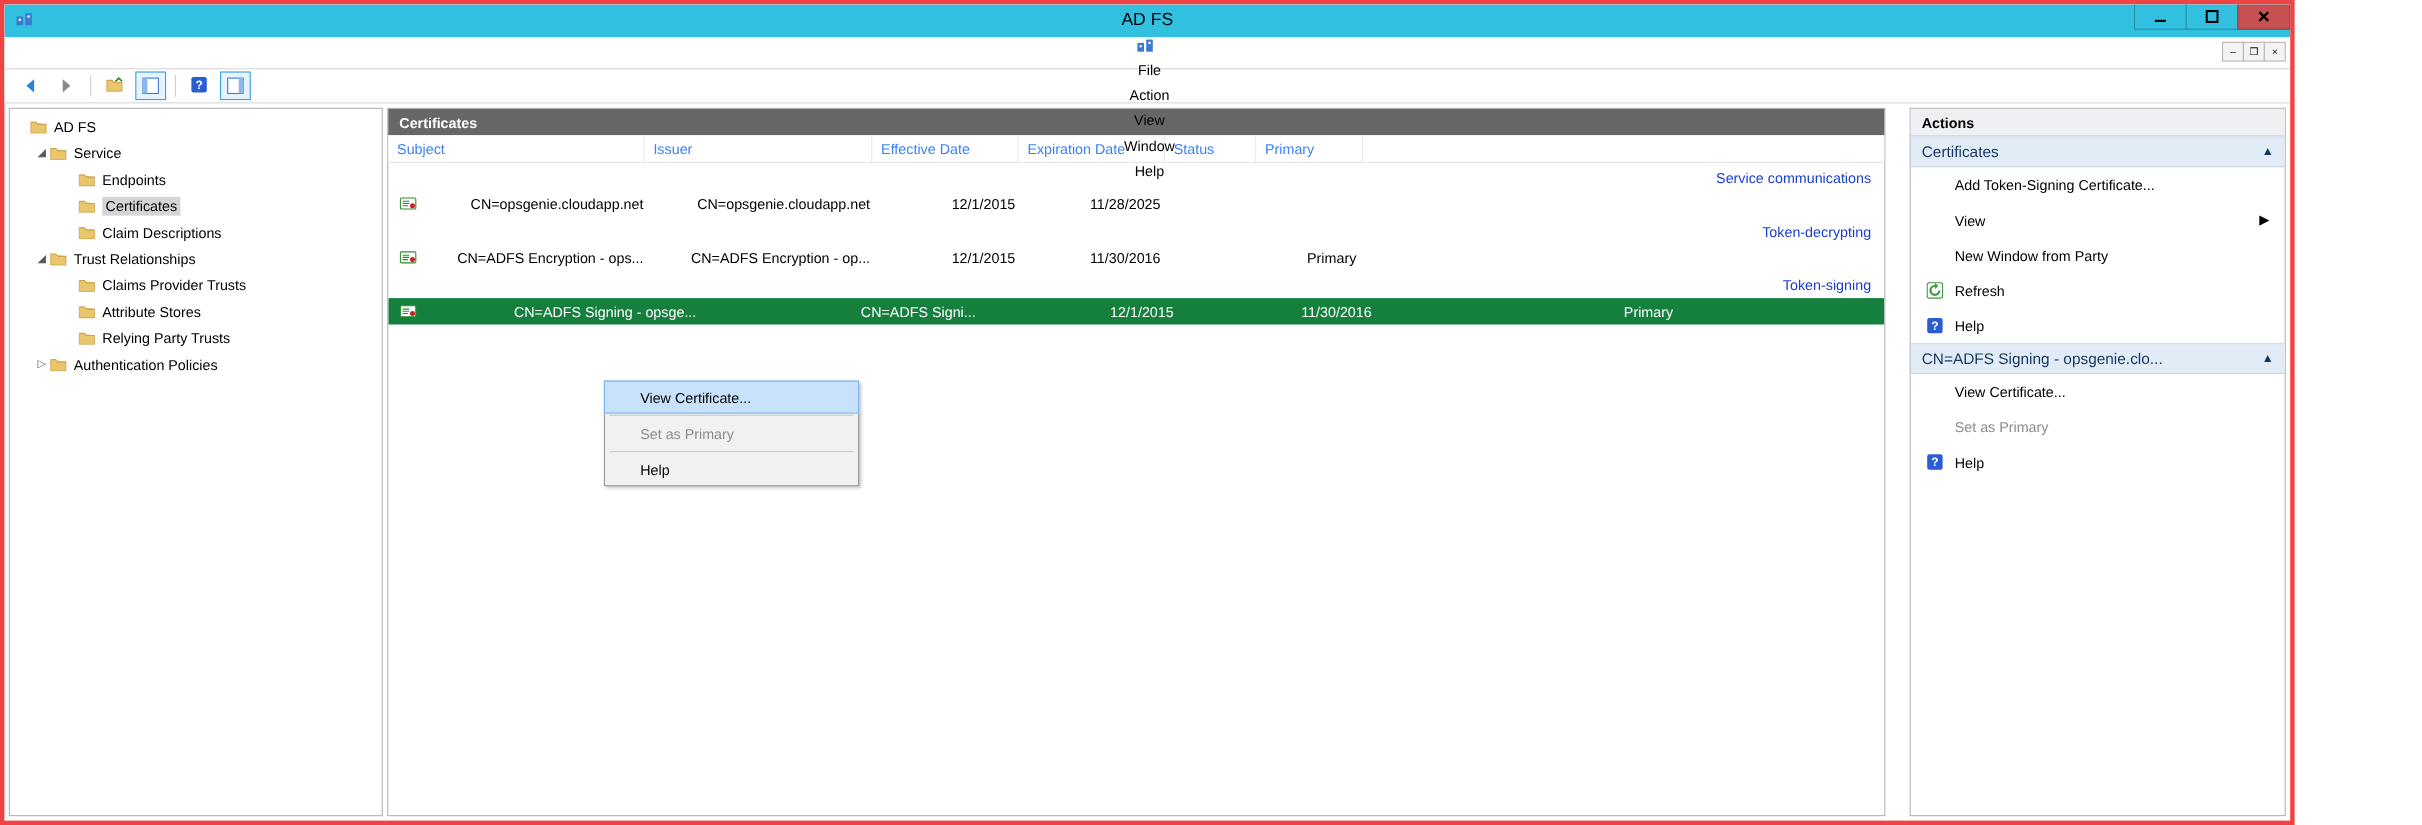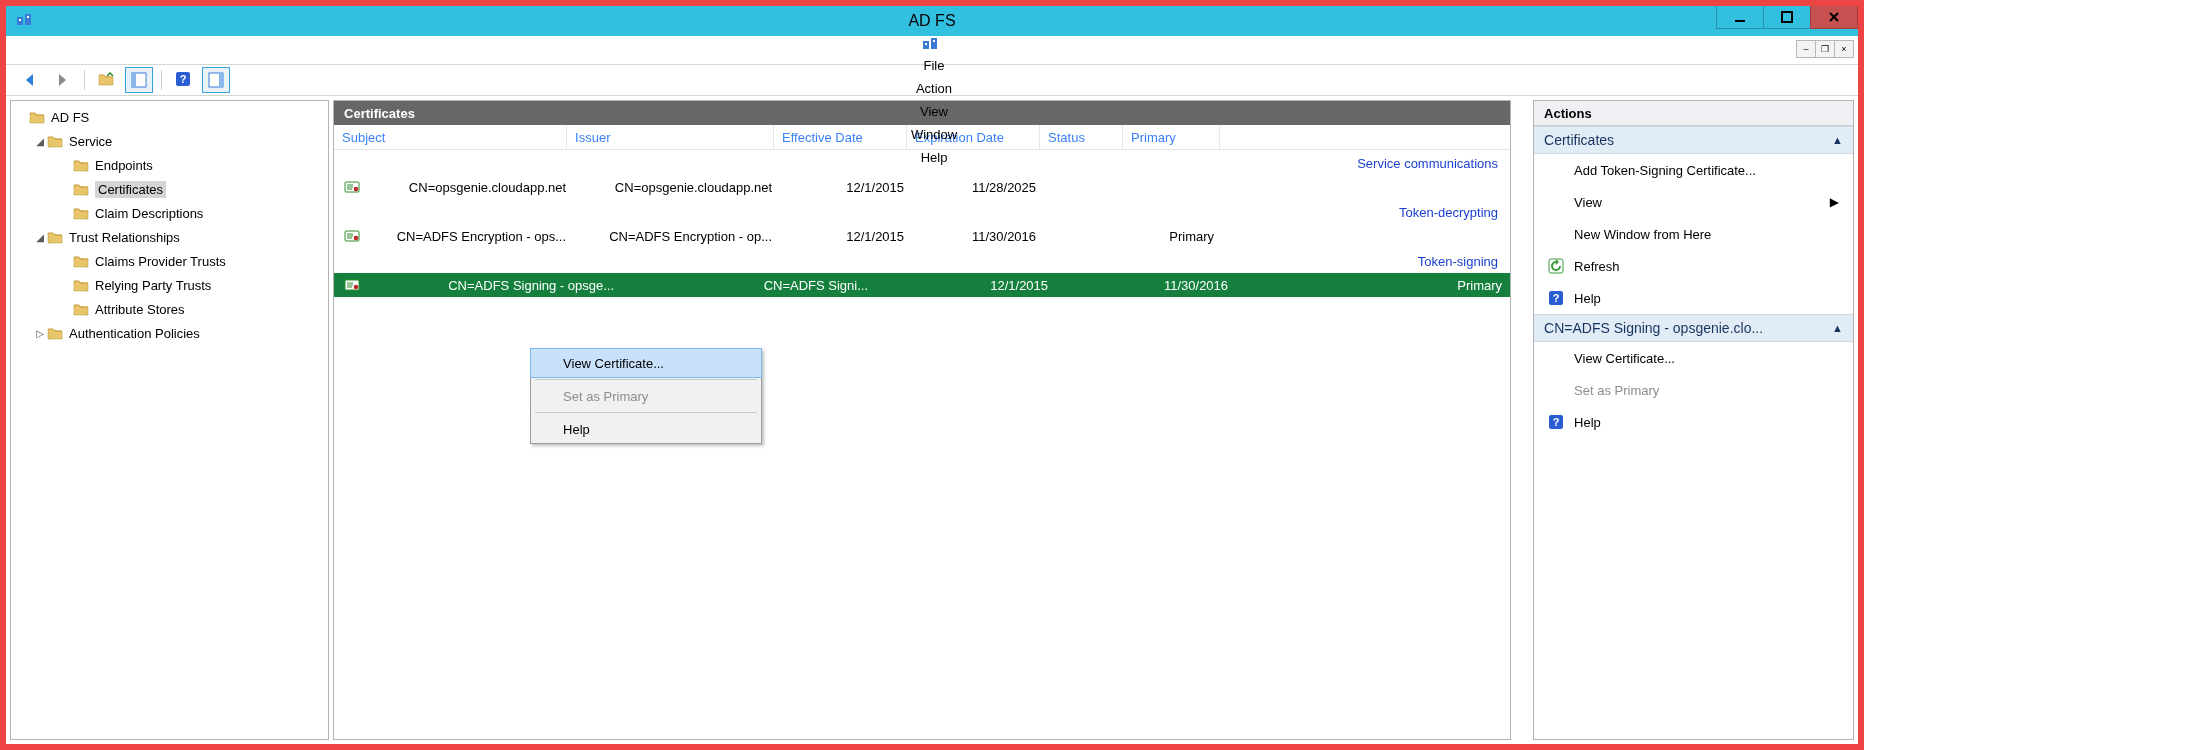--- a/index.html
+++ b/index.html
@@ -1,16 +1,16 @@
 <!DOCTYPE html>
 <html><head>
 <meta charset="utf-8">
 <style>
   html,body{margin:0;padding:0;font-family:"Segoe UI",Tahoma,sans-serif;font-size:13px;color:#000;background:#fff;}
-  .window{width:1864px;height:750px;border:6px solid #ef4444;box-sizing:border-box;display:flex;flex-direction:column;overflow:hidden;}
+  .window{width:2086px;height:750px;border:4px solid #ef4444;box-sizing:border-box;display:flex;flex-direction:column;overflow:hidden;}
   
   .titlebar{height:30px;background:#32c0e0;display:flex;align-items:center;position:relative;}
   .titlebar .app-icon{width:18px;height:18px;margin-left:10px;display:flex;align-items:center;justify-content:center;}
   .titlebar .title{position:absolute;left:0;right:0;text-align:center;font-size:16px;color:#000;pointer-events:none;}
   .titlebar .win-controls{position:absolute;right:0;top:0;display:flex;height:22px;}
   .titlebar .win-btn{width:46px;height:22px;border:1px solid #2a8fa8;border-top:none;background:#32c0e0;display:flex;align-items:center;justify-content:center;margin-left:-1px;}
   .titlebar .win-btn.close{background:#c75050;border-color:#a23e3e;}
   .titlebar .win-btn svg{pointer-events:none;}
   
   .menubar{height:28px;background:#fff;border-bottom:1px solid #d6d6d6;display:flex;align-items:center;padding-left:6px;position:relative;flex-direction:column;}
@@ -242,28 +242,28 @@
           <svg class="ficon" width="18" height="16">
               <use href="#folder16"></use>
             </svg>
           <span class="label">Claims Provider Trusts</span>
         </div>
         <div class="tree-row indent-2">
           <span class="twist blank">▶</span>
           <svg class="ficon" width="18" height="16">
               <use href="#folder16"></use>
             </svg>
+          <span class="label">Attribute Stores</span>
+        </div>
+        <div class="tree-row indent-2">
+          <span class="twist blank">▶</span>
+          <svg class="ficon" width="18" height="16">
+              <use href="#folder16"></use>
+            </svg>
           <span class="label">Relying Party Trusts</span>
-        </div>
-        <div class="tree-row indent-2">
-          <span class="twist blank">▶</span>
-          <svg class="ficon" width="18" height="16">
-              <use href="#folder16"></use>
-            </svg>
-          <span class="label">Attribute Stores</span>
         </div>
         <div class="tree-row indent-1">
           <span class="twist">▷</span>
           <svg class="ficon" width="18" height="16">
               <use href="#folder16"></use>
             </svg>
           <span class="label">Authentication Policies</span>
         </div>
       </div>
     </div>
@@ -341,21 +341,21 @@
           <span class="aicon"></span>
           <span>Add Token-Signing Certificate...</span>
         </div>
         <div class="action-item">
           <span class="aicon"></span>
           <span>View</span>
           <span class="arrow">▶</span>
         </div>
         <div class="action-item">
           <span class="aicon"></span>
-          <span>New Window from Here</span>
+          <span>New Window from Party</span>
         </div>
         <div class="action-item">
           <svg class="aicon" width="16" height="16">
               <use href="#refresh16"></use>
             </svg>
           <span>Refresh</span>
         </div>
         <div class="action-item">
           <svg class="aicon" width="16" height="16">
               <use href="#help16"></use>

